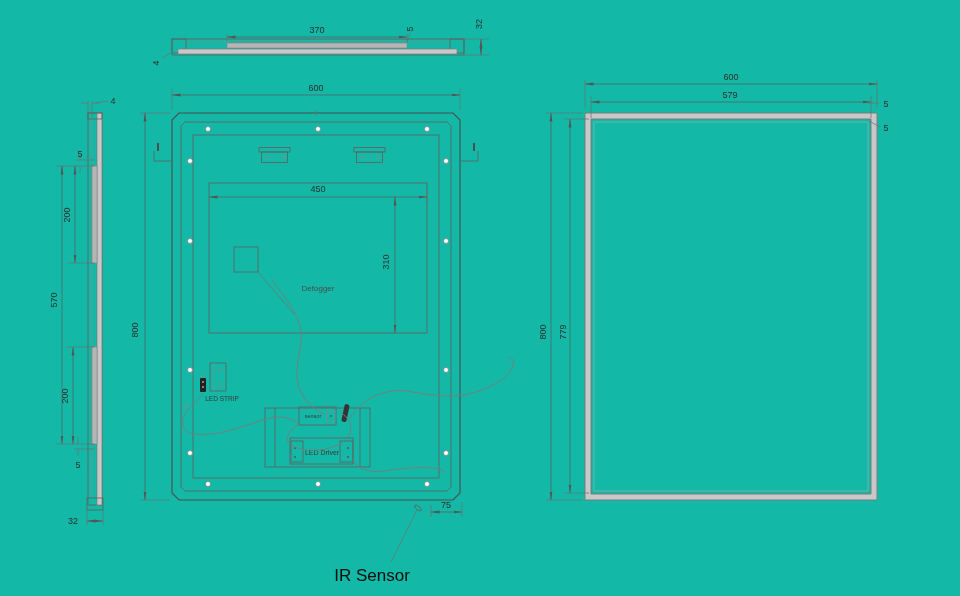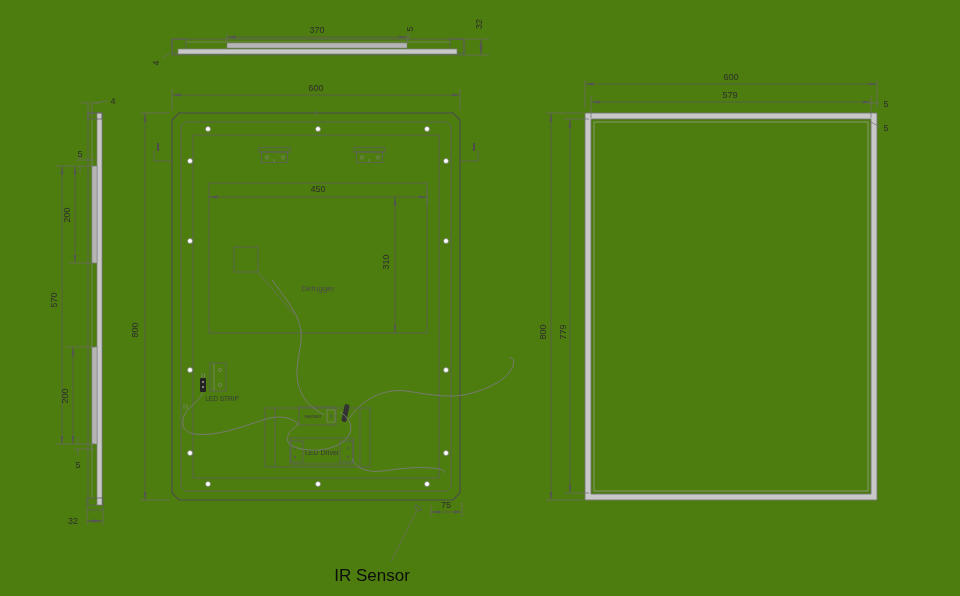--- a/index.html
+++ b/index.html
@@ -1,16 +1,16 @@
 <!DOCTYPE html>
 <html><head>
 <meta charset="utf-8">
 <style>
   html,body{margin:0;padding:0;background:#ffffff;}
-  .canvas{position:relative;width:960px;height:596px;background:#4d7c0f;overflow:hidden;
+  .canvas{position:relative;width:960px;height:596px;background:#14b8a6;overflow:hidden;
           font-family:"Liberation Sans",sans-serif;}
   svg{position:absolute;left:0;top:0;}
   .out  {stroke:#4d4d4d;stroke-width:1.1;fill:none;}
   .out2 {stroke:#5f5f5f;stroke-width:.8;fill:none;}
   .thin {stroke:#8a8a8a;stroke-width:.6;fill:none;}
   .ln   {stroke:#6e6e6e;stroke-width:.7;fill:none;}
   .dim  {stroke:#5a5a5a;stroke-width:.7;fill:none;marker-start:url(#as);marker-end:url(#ae);}
   .wire {stroke:#7a7a7a;stroke-width:.9;fill:none;}
   .grayfill {fill:#c8c8c8;stroke:#7d7d7d;stroke-width:.7;}
   .strip    {fill:#b5b5b5;stroke:#7d7d7d;stroke-width:.5;}

